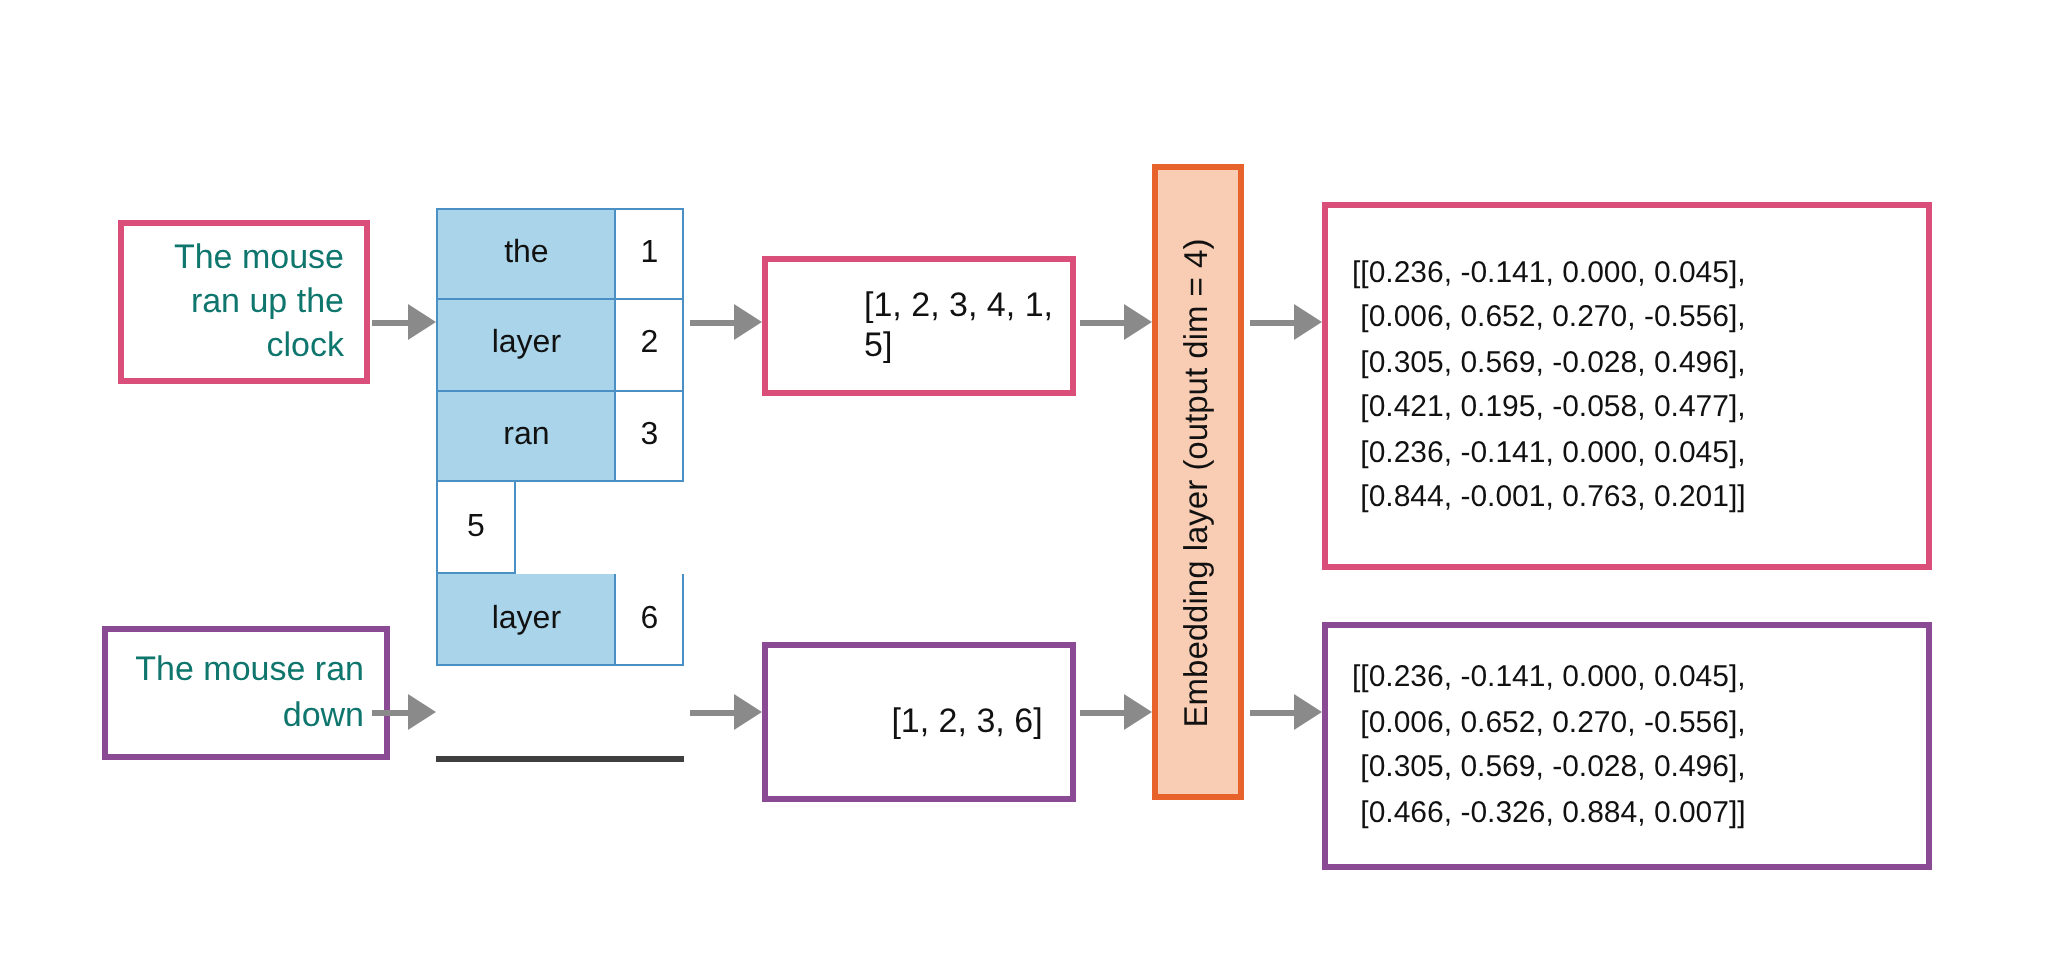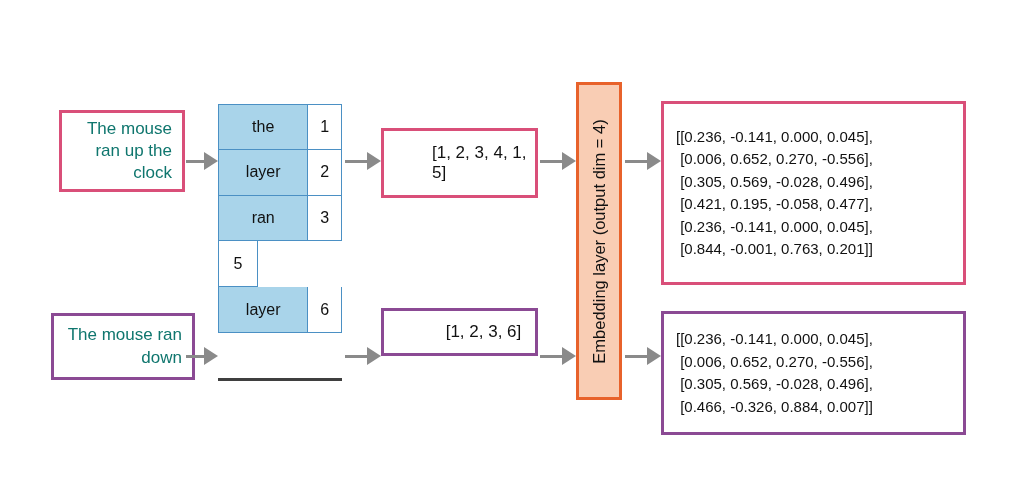--- a/index.html
+++ b/index.html
@@ -79,21 +79,21 @@
 
   
   .seqbox {
     border: 3px solid #d94f79;
     font-size: 17px;
     color: #111;
     padding-left: 48px;
   }
   .seqbox.purple { border-color: #8b4a94; }
   #seq-1 { left: 381px; top: 128px; width: 157px; height: 70px; }
-  #seq-2 { left: 381px; top: 308px; width: 157px; height: 48px; }
+  #seq-2 { left: 381px; top: 321px; width: 157px; height: 80px; }
 
   
   #embedding-layer {
     left: 576px;
     top: 82px;
     width: 46px;
     height: 318px;
     background: #f9cdb4;
     border: 3px solid #e8622b;
   }

